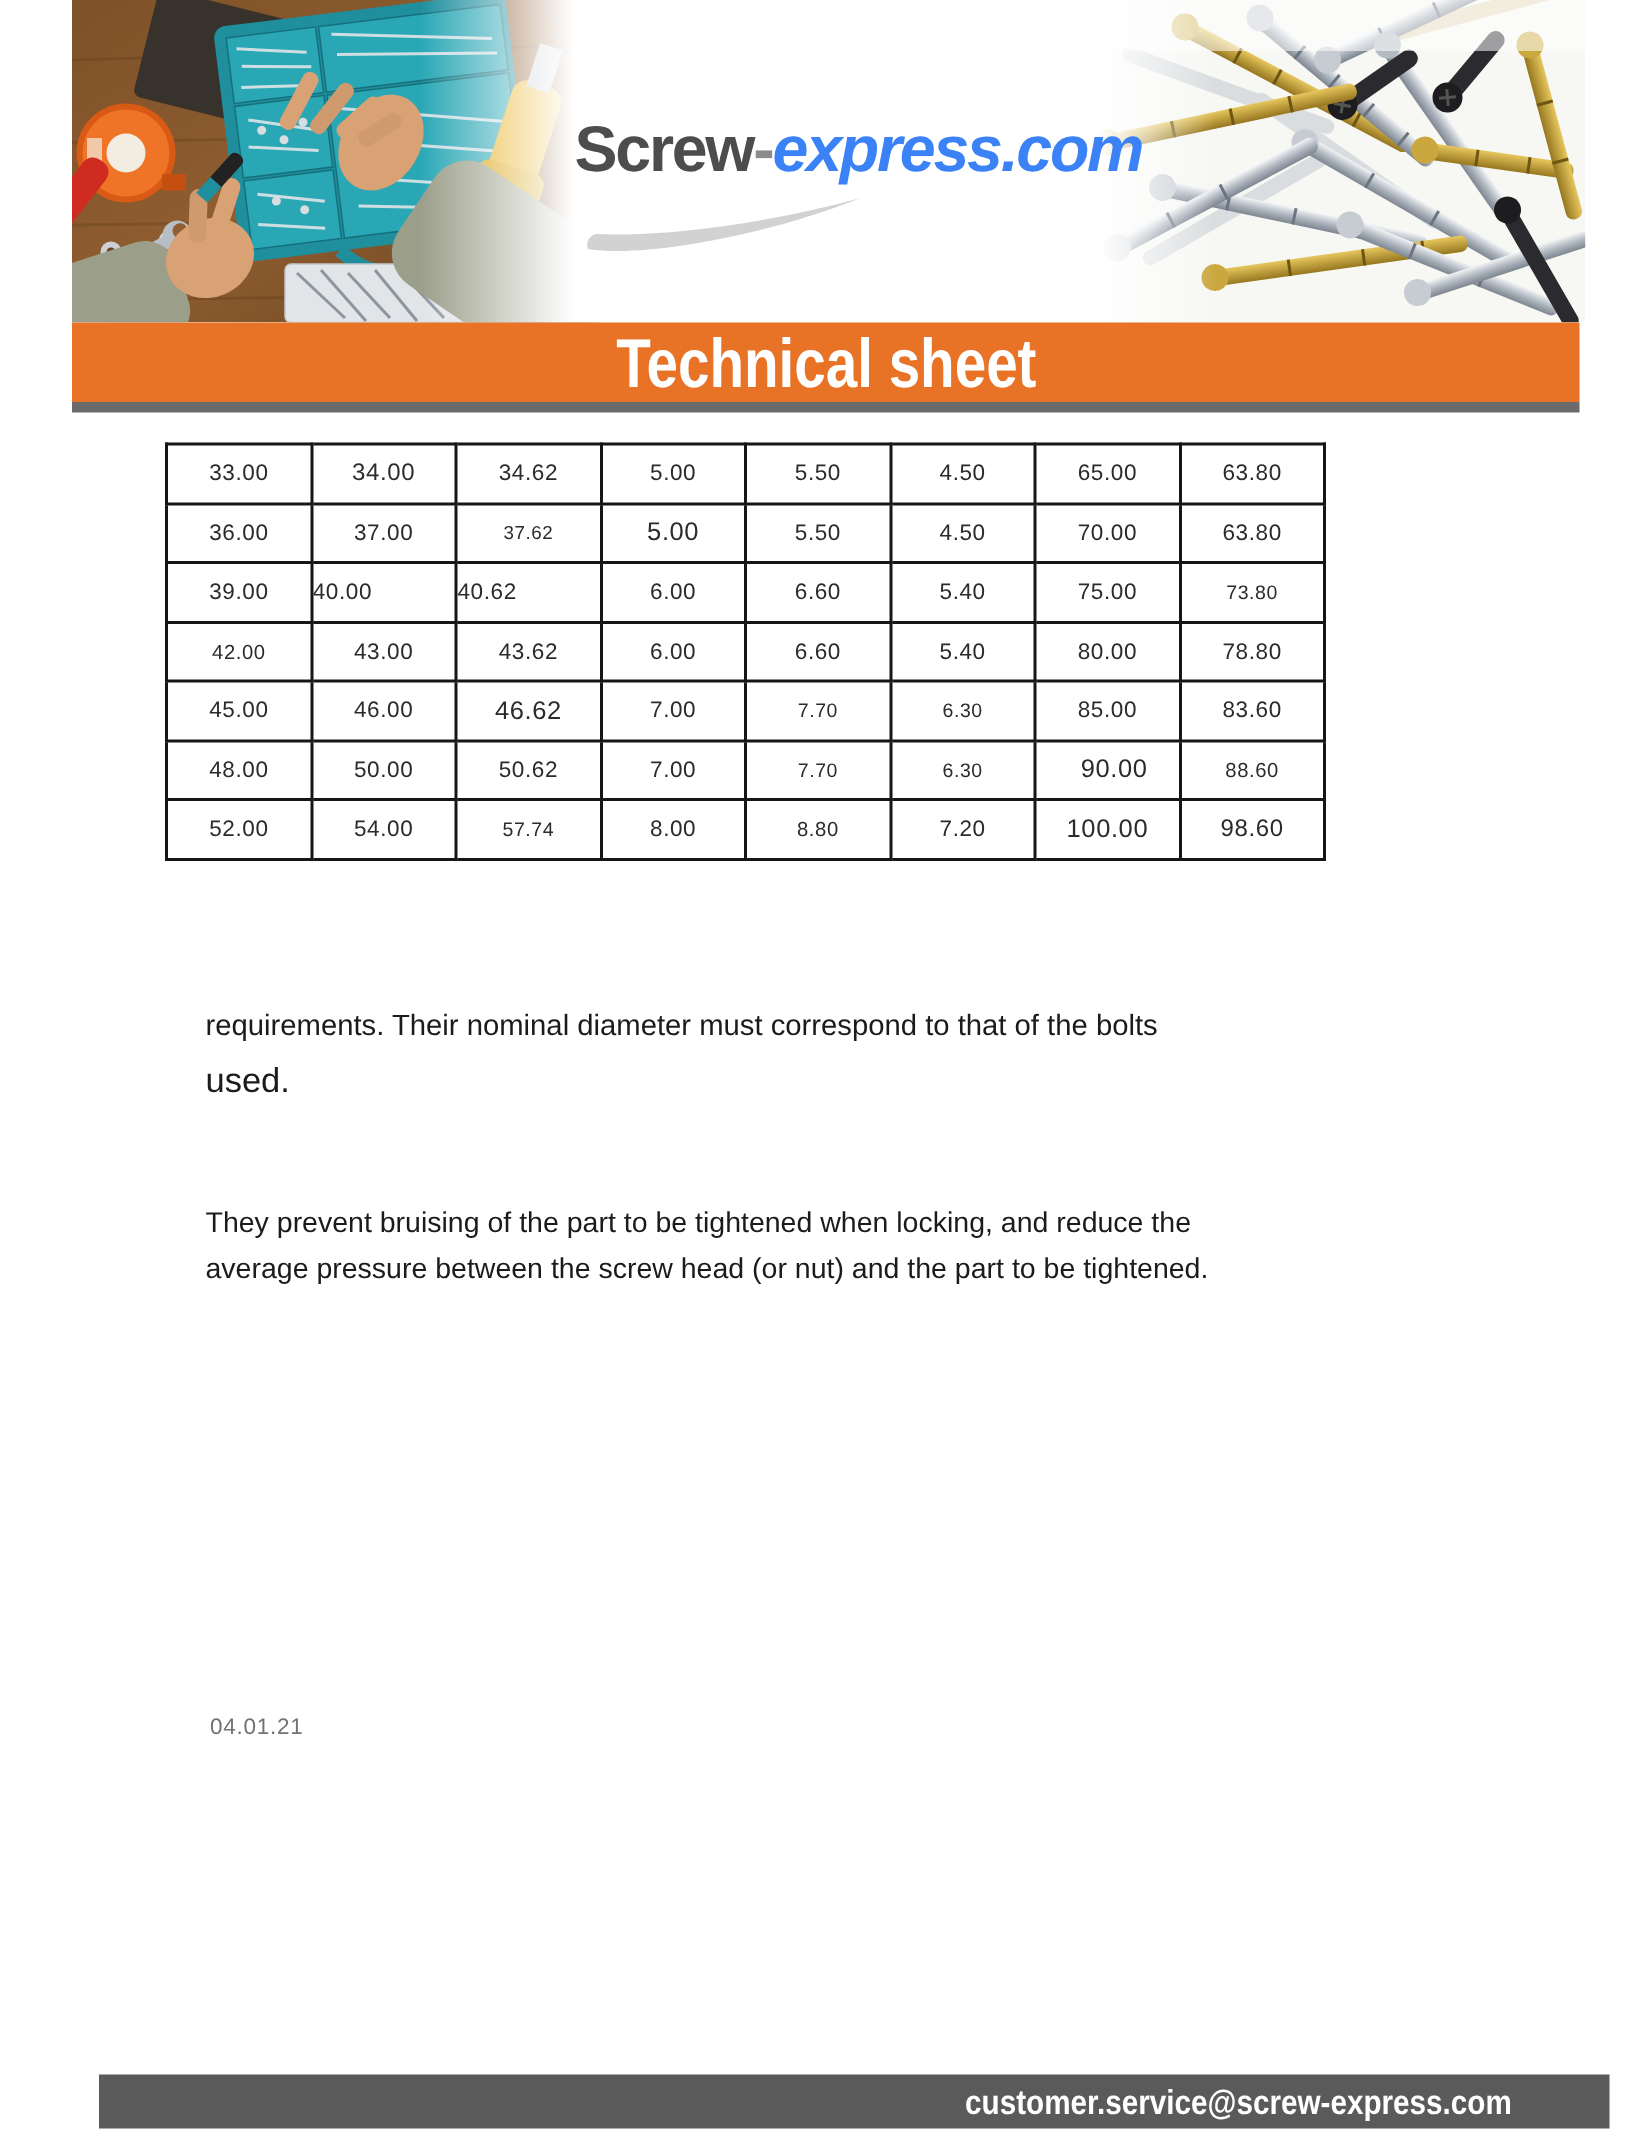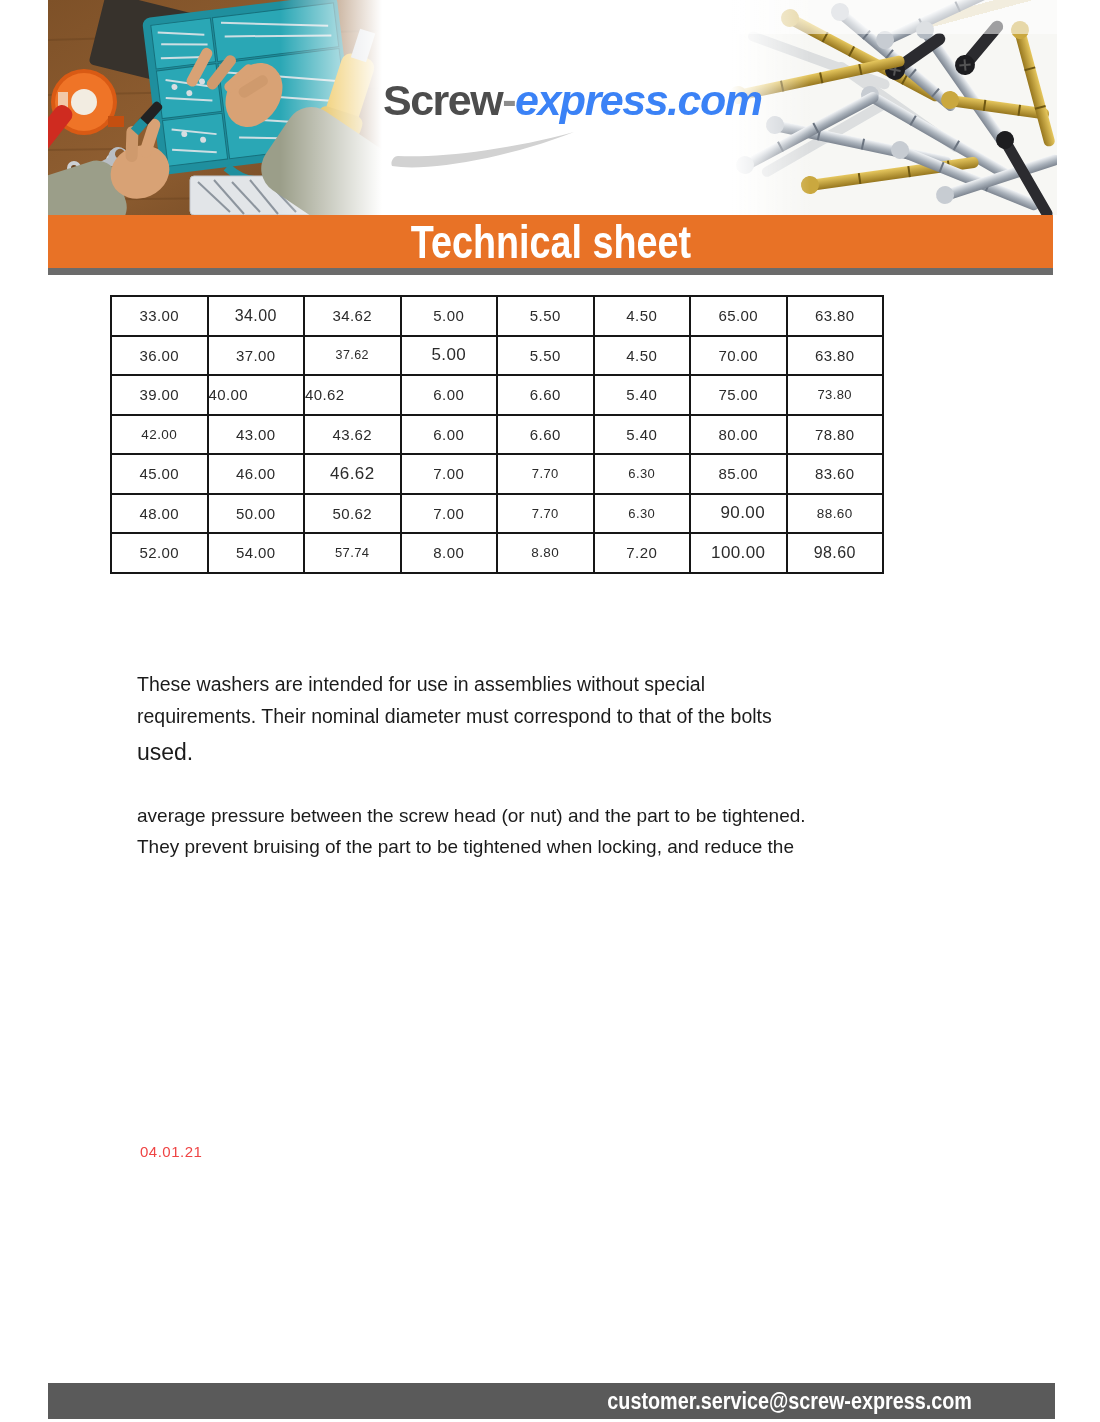--- a/index.html
+++ b/index.html
@@ -42,26 +42,26 @@
   
   .para { position:absolute; color:#1b1b1b; }
   .para1 { left:137px; top:668px; font-size:19.5px; }
   .para1 .ln { line-height:32px; }
   .para1 .ln-big { font-size:23px; line-height:36px; margin-top:2px; }
   .para2 { left:137px; top:800px; font-size:19px; }
   .para2 .ln { line-height:31px; }
 
   
   .date { position:absolute; left:140px; top:1143px; font-size:15px;
-    letter-spacing:.5px; color:#ef4444; }
-
-  
-  .footer { position:absolute; left:48px; top:1383px; width:1007px; height:36px;
+    letter-spacing:.5px; color:#737373; }
+
+  
+  .footer { position:absolute; left:66px; top:1383px; width:1007px; height:36px;
     background:#5A5A5A; display:flex; align-items:center; justify-content:flex-end;
-    padding-right:83px; }
+    padding-right:65px; }
   .footer span { color:#ffffff; font-weight:bold; font-size:23px; line-height:1;
     display:inline-block; transform:scaleX(.86); transform-origin:right center; }
 </style>
 </head>
 <body>
 
 <div class="page">
 
   <div class="photo-left">
     <svg width="352" height="215" viewBox="0 0 352 215">
@@ -400,28 +400,27 @@
           <td>8.00</td>
           <td style="font-size: 13.5px;">8.80</td>
           <td>7.20</td>
           <td style="font-size: 17px; margin-left: 20px;">100.00</td>
           <td style="font-size: 16px;">98.60</td>
         </tr>
       </tbody>
   </table>
 
   <div class="para para1">
-    <div class="ln">These washers are intended for use in assemblies without special</div>
     <div class="ln">requirements. Their nominal diameter must correspond to that of the bolts</div>
     <div class="ln ln-big">used.</div>
   </div>
 
   <div class="para para2">
+    <div class="ln">They prevent bruising of the part to be tightened when locking, and reduce the</div>
     <div class="ln">average pressure between the screw head (or nut) and the part to be tightened.</div>
-    <div class="ln">They prevent bruising of the part to be tightened when locking, and reduce the</div>
   </div>
 
   <div class="date">04.01.21</div>
 
   <div class="footer">
     <span>customer.service@screw-express.com</span>
   </div>
 
 </div>
 

